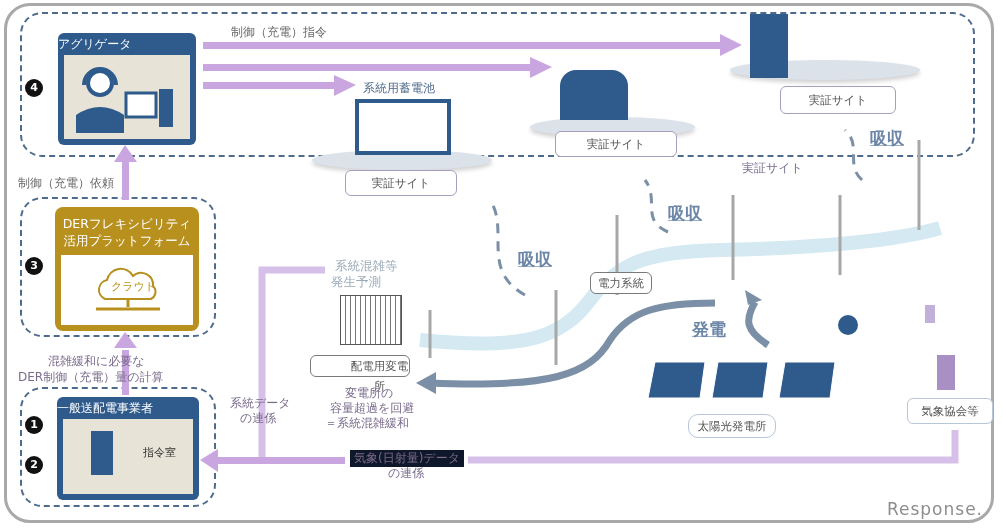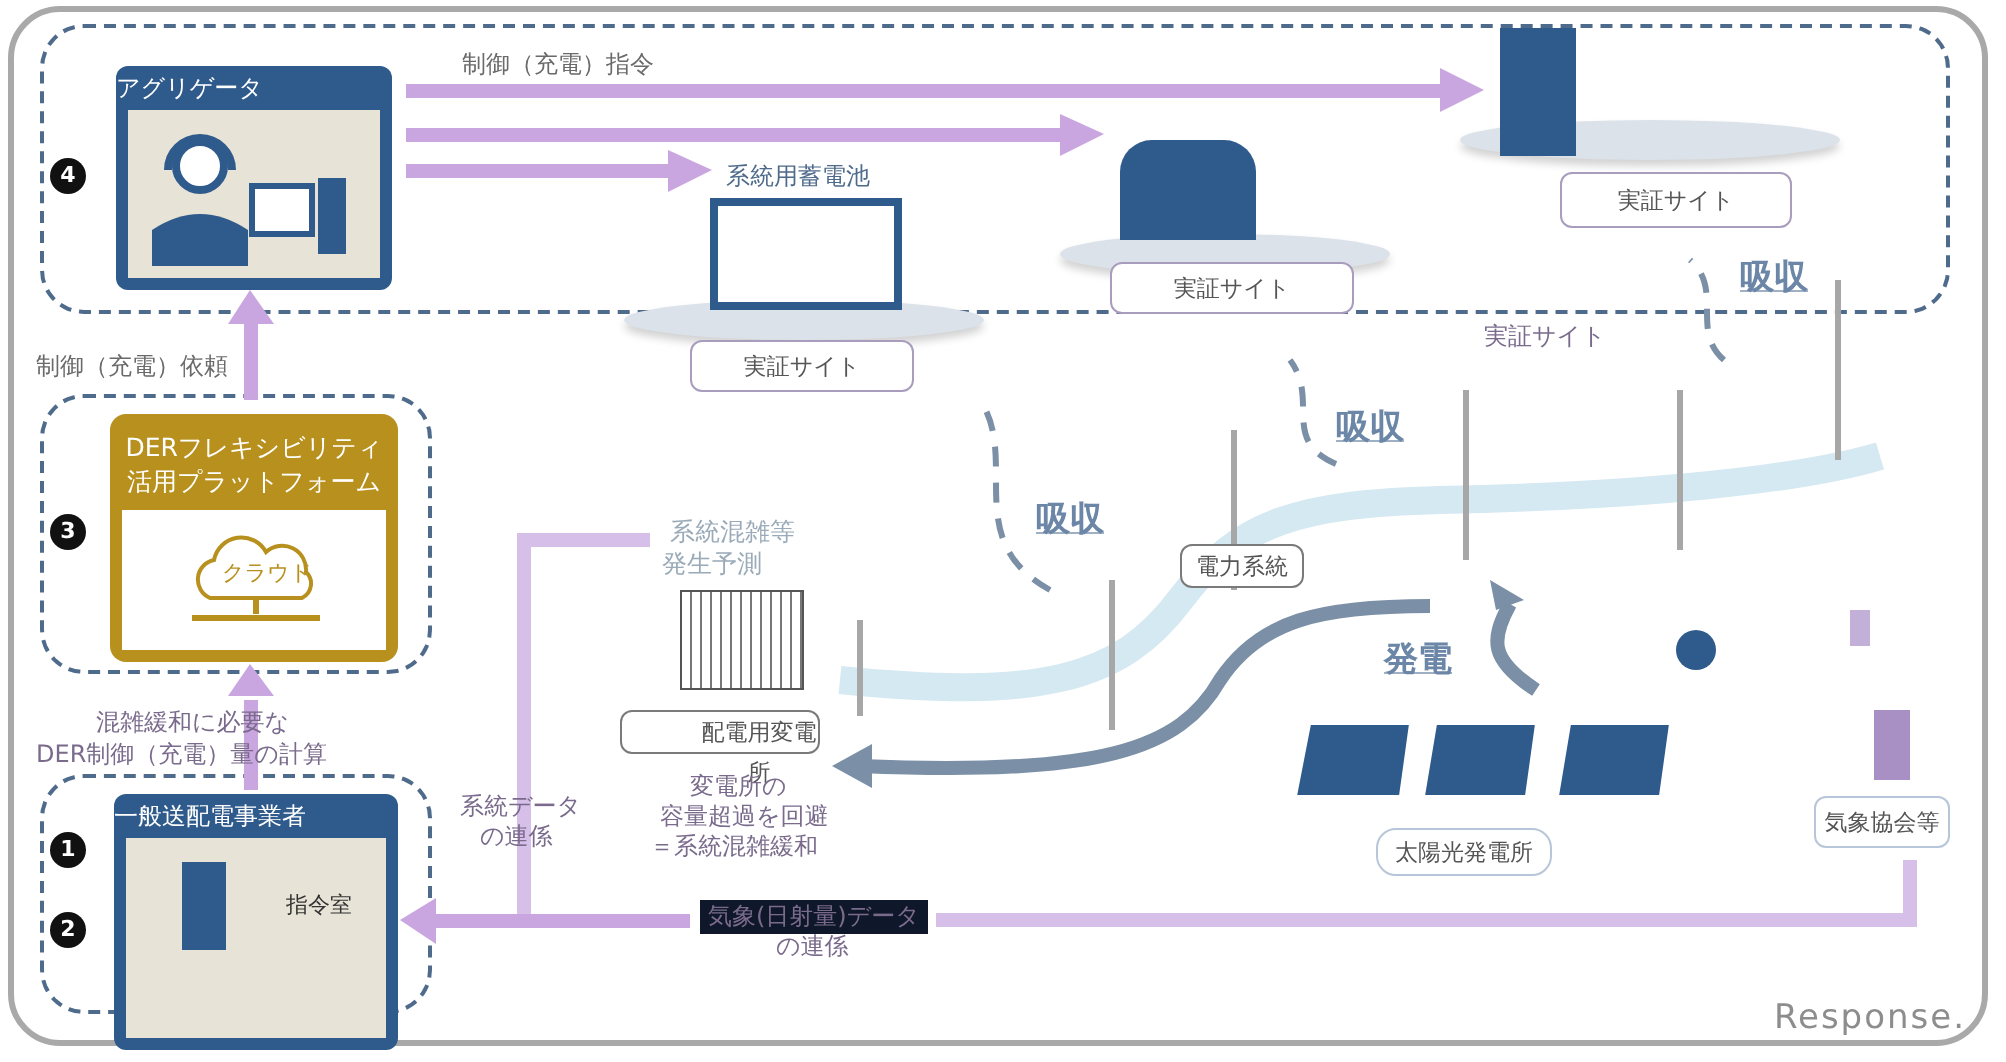--- a/index.html
+++ b/index.html
@@ -117,21 +117,21 @@
   <div class="body">
     <svg class="abs" style="left:30px;top:8px;" width="74" height="50" viewBox="0 0 74 50">
       <path d="M14,36 a10,10 0 0 1 2,-19 a14,14 0 0 1 26,-4 a12,12 0 0 1 20,10 a8,8 0 0 1 -2,13 Z" fill="#fff" stroke="#b8901e" stroke-width="2"></path>
       <line x1="37" y1="36" x2="37" y2="44" stroke="#b8901e" stroke-width="3"></line>
       <line x1="5" y1="46" x2="69" y2="46" stroke="#b8901e" stroke-width="3"></line>
     </svg>
     <div class="abs" style="left:50px;top:24px;color:#b8901e;font-size:11px;">クラウド</div>
   </div>
 </div>
 
-<div class="panel-navy" style="left:57px;top:397px;width:142px;height:128px;">
+<div class="panel-navy" style="left:57px;top:397px;width:142px;height:103px;">
   <div class="hd">一般送配電事業者</div>
   <div class="body">
     <div class="abs" style="left:28px;top:12px;width:22px;height:44px;background:#2e5a8c;"></div>
     <div class="abs" style="left:80px;top:26px;font-size:11px;color:#333;">指令室</div>
   </div>
 </div>
 
 <div class="lbl" style="left:231px;top:24px;">制御（充電）指令</div>
 <div class="lbl" style="left:18px;top:175px;">制御（充電）依頼</div>
 <div class="lbl lbl-purple" style="left:48px;top:353px;">混雑緩和に必要な</div>
@@ -167,15 +167,15 @@
 <div class="abs" style="left:340px;top:295px;width:60px;height:48px;border:1px solid #555;background:repeating-linear-gradient(90deg,#fff 0 4px,#777 4px 5px);"></div>
 <div class="pill pill-gray" style="left:310px;top:355px;width:100px;height:22px;line-height:20px;padding-left:39px;">配電用変電所</div>
 
 <div class="lbl lbl-purple" style="left:345px;top:385px;">変電所の</div>
 <div class="lbl lbl-purple" style="left:330px;top:400px;">容量超過を回避</div>
 <div class="lbl lbl-purple" style="left:325px;top:415px;">＝系統混雑緩和</div>
 
 <div class="ellipse" style="left:605px;top:392px;width:248px;height:22px;z-index:-1;"></div>
 <div class="pill pill-blue" style="left:688px;top:414px;width:88px;height:24px;line-height:22px;border-radius:10px;">太陽光発電所</div>
 
-<div class="pill pill-blue" style="left:907px;top:398px;width:68px;height:26px;line-height:24px;">気象協会等</div>
+<div class="pill pill-blue" style="left:907px;top:398px;width:86px;height:26px;line-height:24px;">気象協会等</div>
 
 <div class="watermark">Response.</div>
 
 </body></html>

